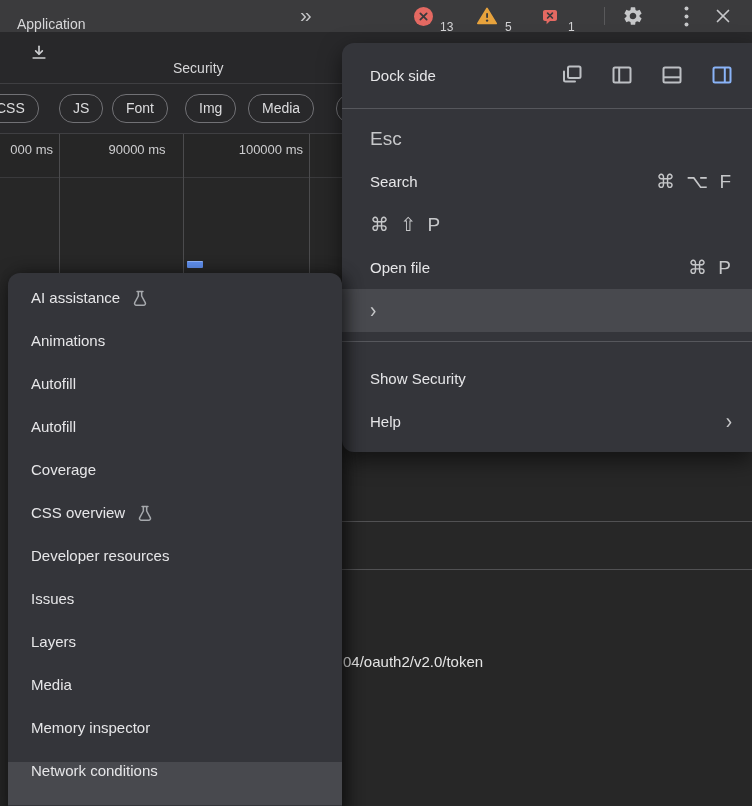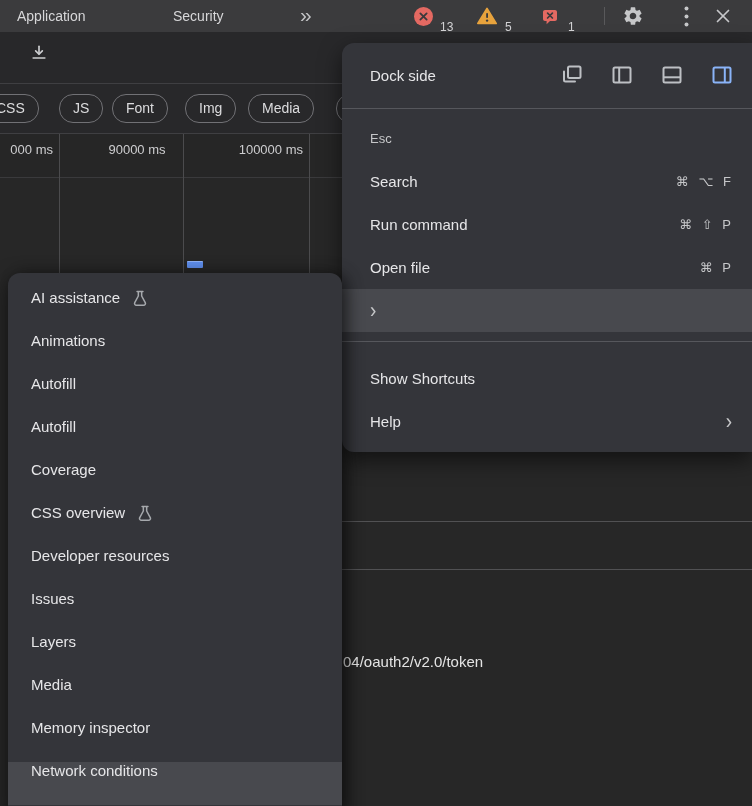--- a/index.html
+++ b/index.html
@@ -2,21 +2,21 @@
 <html><head>
 <meta charset="utf-8">
 <style>
   html,body{margin:0;padding:0;background:#272727;}
   .screen{position:relative;width:752px;height:806px;overflow:hidden;
     background:#272727;font-family:"Liberation Sans",sans-serif;
     -webkit-font-smoothing:antialiased;}
 
   
   .topbar{position:absolute;left:0;top:0;width:752px;height:32px;background:#3b3b3d;z-index:2;}
-  .topbar .tab{position:absolute;top:0;height:32px;line-height:32px;font-size:14px;color:#d7d7d9;cursor:default;}
+  .topbar .tab{position:absolute;top:8px;height:32px;line-height:32px;font-size:14px;color:#d7d7d9;cursor:default;}
   .ovf{position:absolute;top:-1px;height:32px;line-height:32px;font-size:21px;color:#c2c3c5;letter-spacing:-2px;}
   .cnt{position:absolute;top:11px;height:23px;line-height:32px;font-size:12px;color:#d4d4d6;}
   .err-ic{position:absolute;width:19px;height:19px;border-radius:50%;background:#e46962;display:flex;align-items:center;justify-content:center;}
   .tb-divider{position:absolute;width:1px;height:18px;top:7px;background:#59595b;}
   .icon-btn{position:absolute;display:flex;align-items:center;justify-content:center;}
 
   
   .toolbar-row{position:absolute;left:0;top:32px;width:752px;height:51px;background:#28282a;}
   .hline{position:absolute;height:1px;background:#3f3f42;}
   .filter-row{position:absolute;left:0;top:84px;width:752px;height:49px;background:#28282a;}
@@ -30,21 +30,21 @@
   .req-url{position:absolute;left:343px;top:653px;font-size:15px;color:#e4e4e4;white-space:nowrap;}
 
   
   .menu{position:absolute;left:342px;top:43px;width:410px;height:409px;background:#34353a;
     border-radius:12px 0 0 12px;box-shadow:0 8px 22px rgba(0,0,0,.55);z-index:5;
     box-sizing:border-box;padding-top:7px;}
   .menu-row{height:43px;display:flex;align-items:center;padding:0 18px 0 28px;
     font-size:15px;color:#e6e6e8;}
   .dock-row{height:50px;}
   .menu-row .lbl{flex:1;}
-  .shortcut{color:#c6c7c9;font-size:13px;letter-spacing:3px;white-space:nowrap;}
+  .shortcut{color:#c6c7c9;font-size:19px;letter-spacing:3px;white-space:nowrap;}
   .chev{color:#c6c7c9;font-size:19px;line-height:1;margin-right:2px;transform:scaleY(1.15);}
   .mdiv1{height:1px;background:#56575c;margin:8px 0;}
   .mdiv2{height:1px;background:#56575c;margin:9px 0 15px;}
   .hl{background:#48494e;}
   .dock-icons{display:flex;gap:26px;align-items:center;}
   .dock-btn{width:24px;height:24px;display:flex;align-items:center;justify-content:center;}
 
   
   .submenu{position:absolute;left:8px;top:273px;width:334px;height:540px;background:#34353a;
     border-radius:12px 12px 0 0;box-shadow:0 6px 20px rgba(0,0,0,.55),6px 0 14px rgba(0,0,0,.3);
@@ -91,21 +91,21 @@
   <div class="vline" style="left:309px;"></div>
 
   <div class="wf-bar"></div>
 
   <div class="row-line" style="left:336px;top:521px;width:416px;"></div>
   <div class="row-line" style="left:336px;top:569px;width:416px;"></div>
   <div class="req-url">04/oauth2/v2.0/token</div>
 
   <div class="topbar">
     <div class="tab" style="left:17px;">Application</div>
-    <div class="tab" style="left:173px;">Security</div>
+    <div class="tab" style="left:173px;margin-top:44px;">Security</div>
     <div class="ovf" style="left:300px;">»</div>
 
     <div class="err-ic" style="left:414px;top:7px;">
       <svg width="9" height="9" viewBox="0 0 10 10" stroke="#3a3a3c" stroke-width="2" stroke-linecap="round">
         <path d="M1.5 1.5l7 7"></path>
           <path d="M8.5 1.5l-7 7"></path>
       </svg>
     </div>
     <div class="cnt" style="left:440px;">13</div>
 
@@ -184,35 +184,34 @@
     <div class="mdiv1"></div>
 
     <div class="menu-row">
       <span class="shortcut" style="letter-spacing:0;">Esc</span>
     </div>
     <div class="menu-row">
       <span class="lbl">Search</span>
       <span class="shortcut">⌘ ⌥ F</span>
     </div>
     <div class="menu-row">
-      <span class="lbl">Run command</span>
       <span class="shortcut">⌘ ⇧ P</span>
     </div>
     <div class="menu-row">
       <span class="lbl">Open file</span>
       <span class="shortcut">⌘ P</span>
     </div>
     <div class="menu-row hl">
       <span class="chev">›</span>
     </div>
 
     <div class="mdiv2"></div>
 
     <div class="menu-row">
-      <span class="lbl">Show Shortcuts</span>
+      <span class="lbl">Show Security</span>
     </div>
     <div class="menu-row">
       <span class="lbl">Help</span>
       <span class="chev">›</span>
     </div>
   </div>
 
   <div class="submenu">
     <div class="sub-item">
       <span>AI assistance</span>

